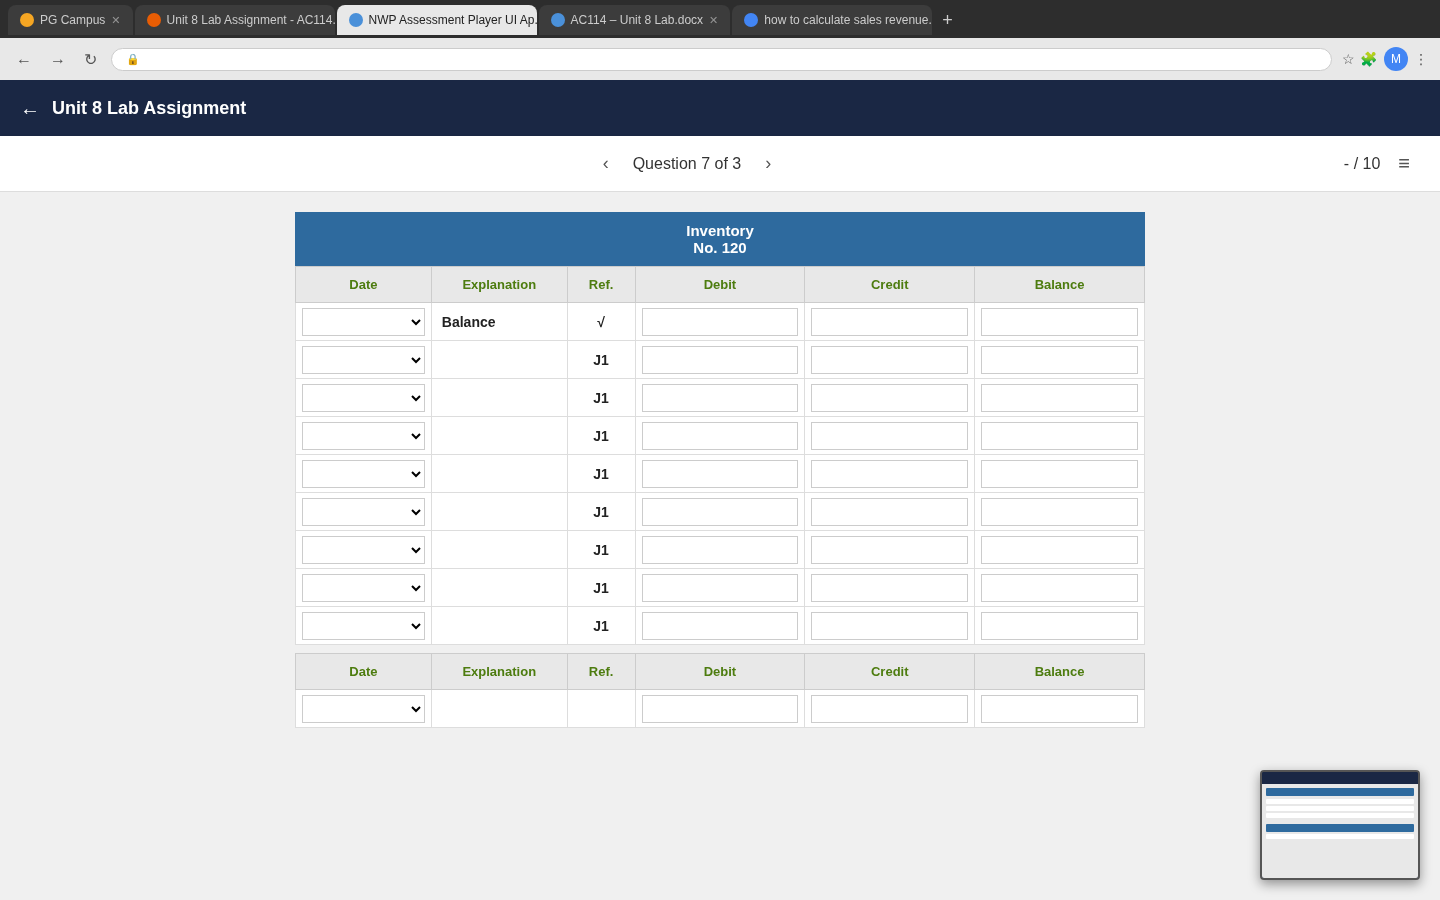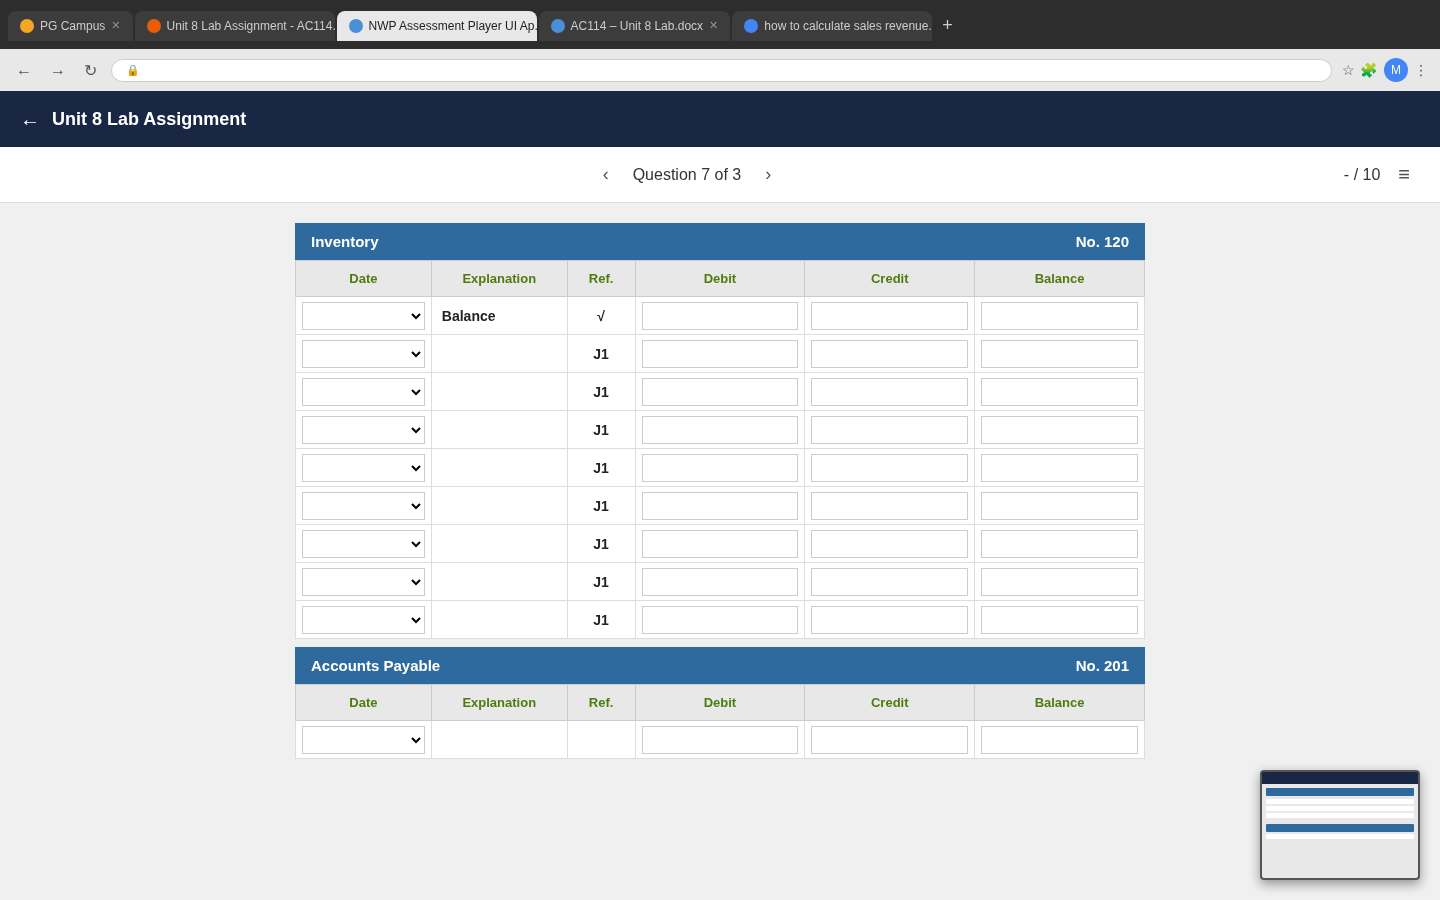--- a/index.html
+++ b/index.html
@@ -6,21 +6,21 @@
     body { font-family: Arial, sans-serif; background: #f5f5f5; font-size: 14px; }
 
     
     .browser-chrome { background: #3c3c3c; }
     .tab-bar {
       display: flex;
       align-items: center;
       background: #2d2d2d;
       padding: 6px 8px 4px 8px;
       gap: 2px;
-      height: 49px;
+      height: 38px;
     }
     .tab {
       display: flex;
       align-items: center;
       padding: 6px 12px;
       border-radius: 8px 8px 0 0;
       font-size: 12px;
       color: #ccc;
       background: #3c3c3c;
       max-width: 200px;
@@ -136,20 +136,21 @@
 
     .ledger-header {
       background: #2e6a9e;
       color: white;
       display: flex;
       justify-content: space-between;
       align-items: center;
       padding: 10px 16px;
       font-weight: 700;
       font-size: 15px;
+      flex-direction: column;
     }
 
     .ledger-table {
       width: 100%;
       border-collapse: collapse;
       background: white;
     }
 
     .ledger-table th {
       background: #e8e8e8;
@@ -392,24 +393,20 @@
             <td class="ref-cell">J1</td>
             <td><input type="text" style=""></td>
             <td><input type="text" style=""></td>
             <td><input type="text" style=""></td>
           </tr>
         </tbody>
       </table>
     </div>
 
     <div class="ledger-section" style="margin-top:8px;">
-      <div class="ledger-header">
-        <span>Accounts Payable</span>
-        <span>No. 201</span>
-      </div>
       <table class="ledger-table">
         <thead>
           <tr>
             <th class="date-col">Date</th>
             <th class="exp-col">Explanation</th>
             <th class="ref-col">Ref.</th>
             <th class="debit-col">Debit</th>
             <th class="credit-col">Credit</th>
             <th class="balance-col">Balance</th>
           </tr>

